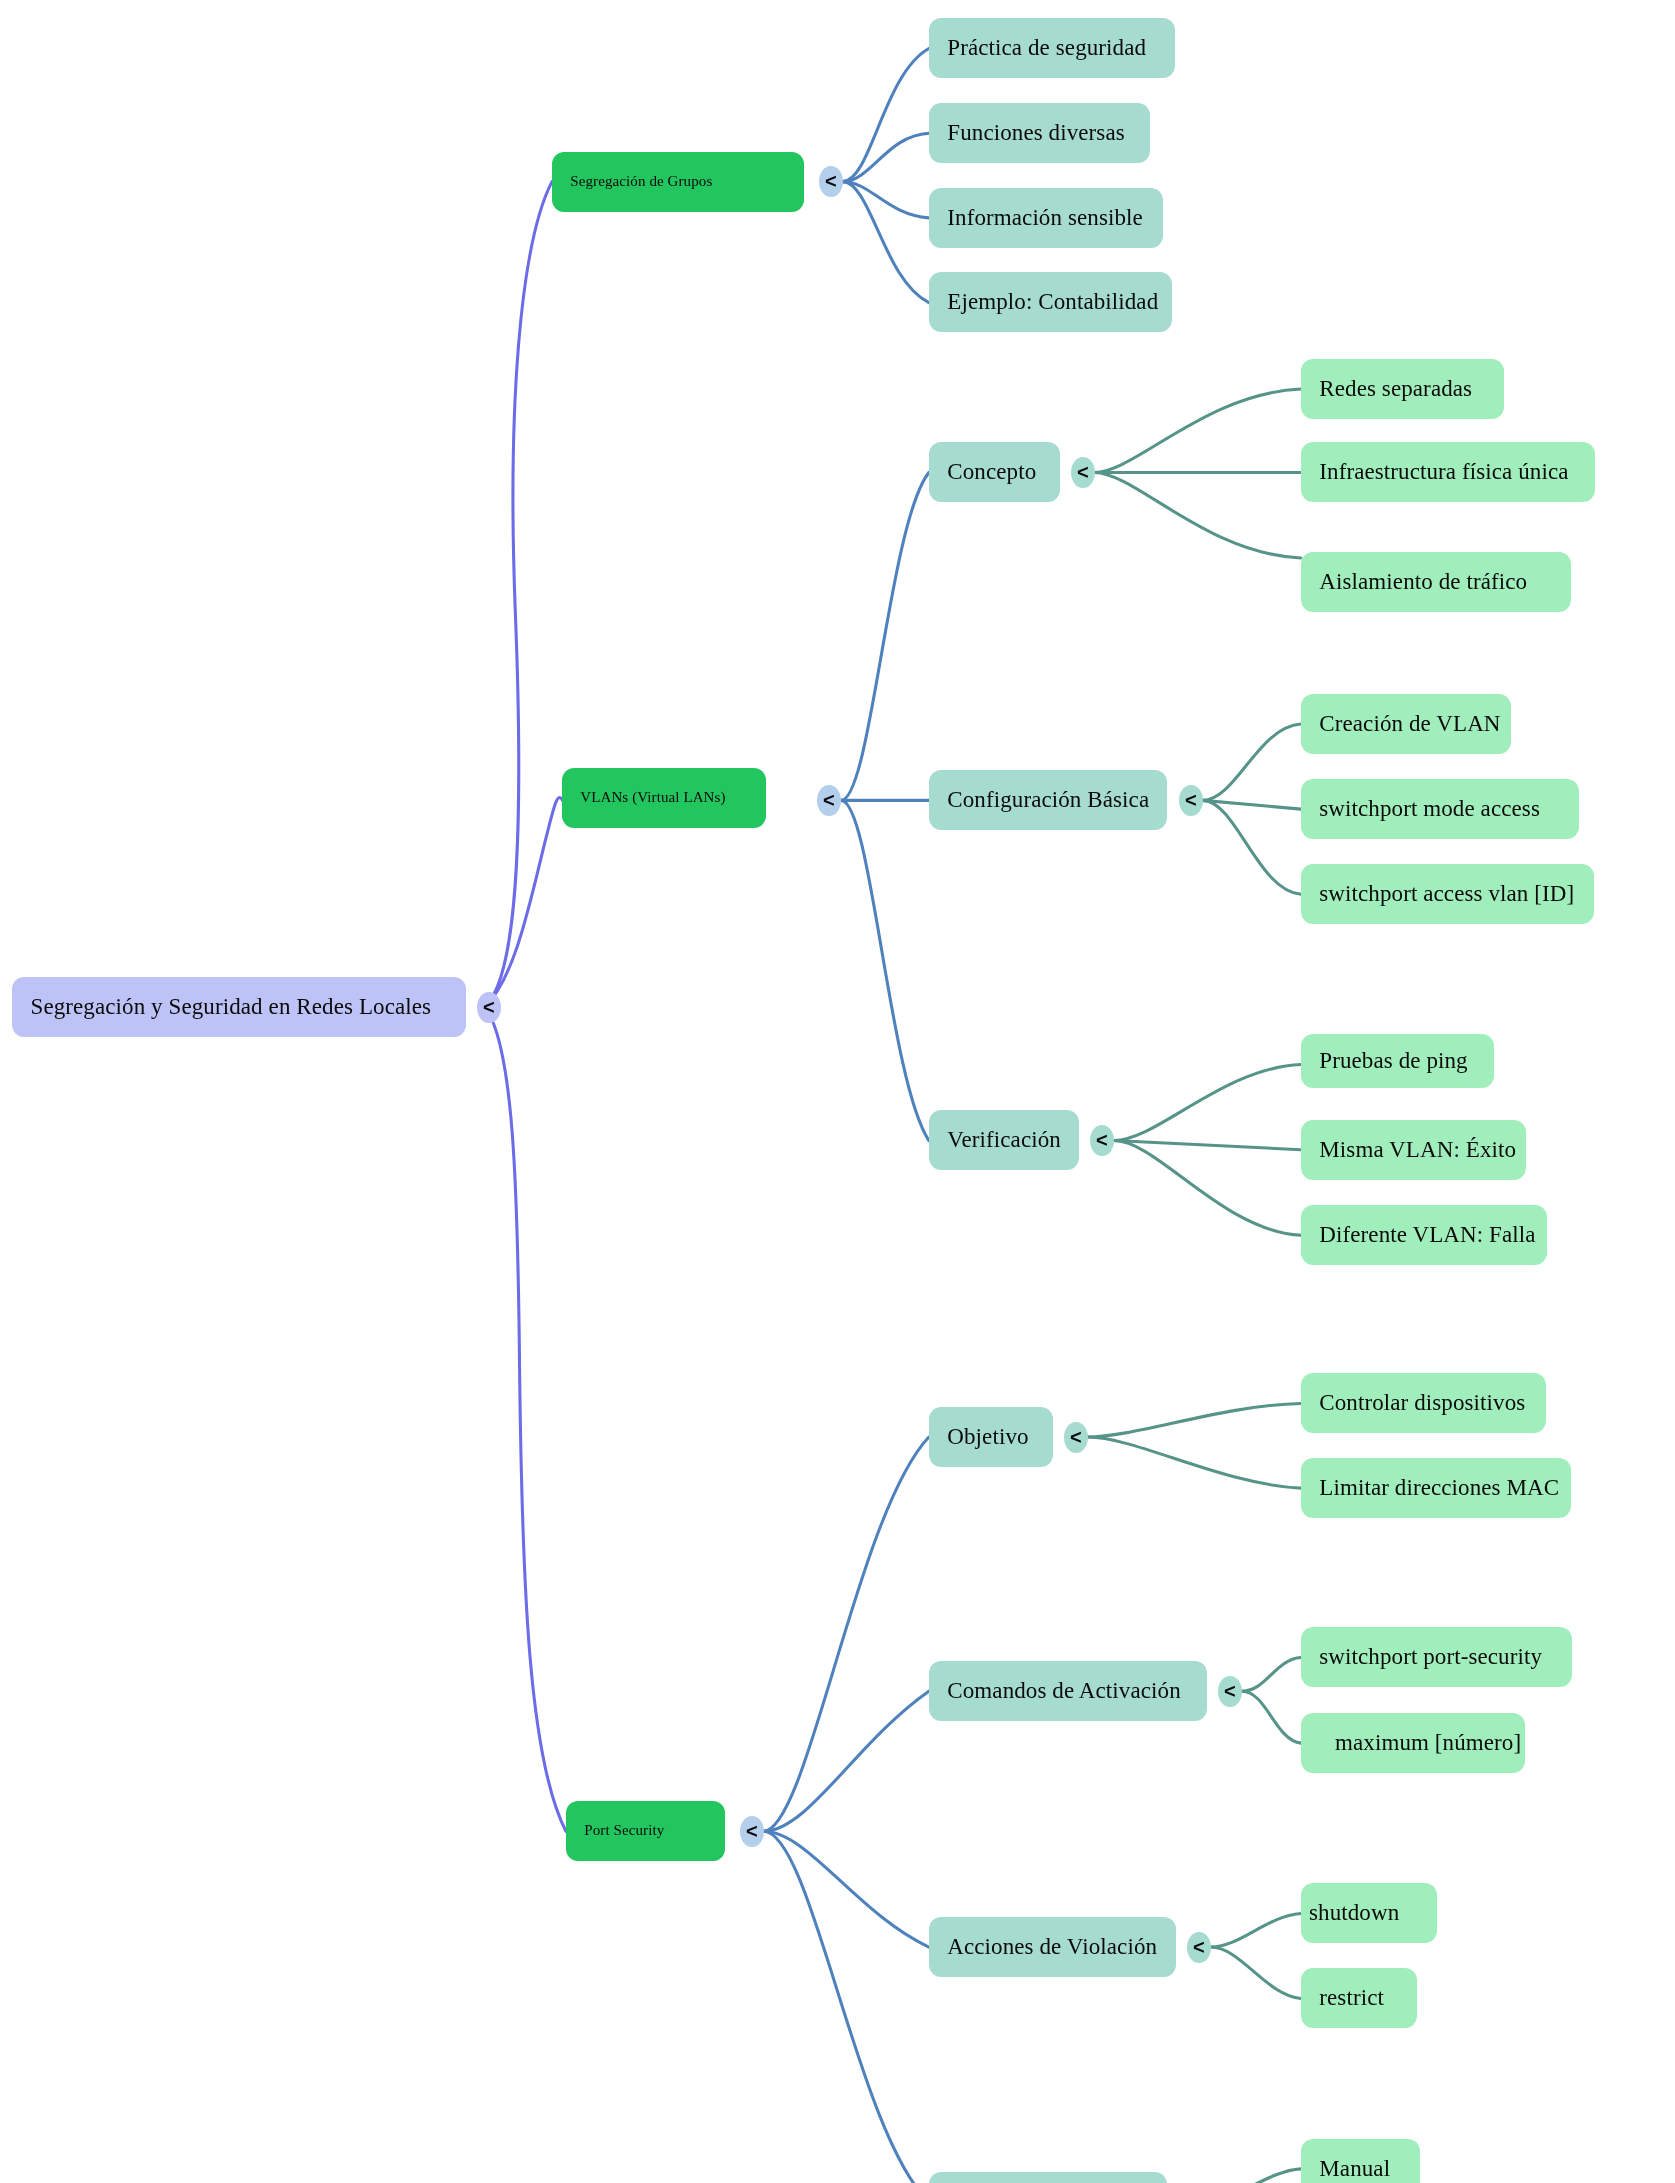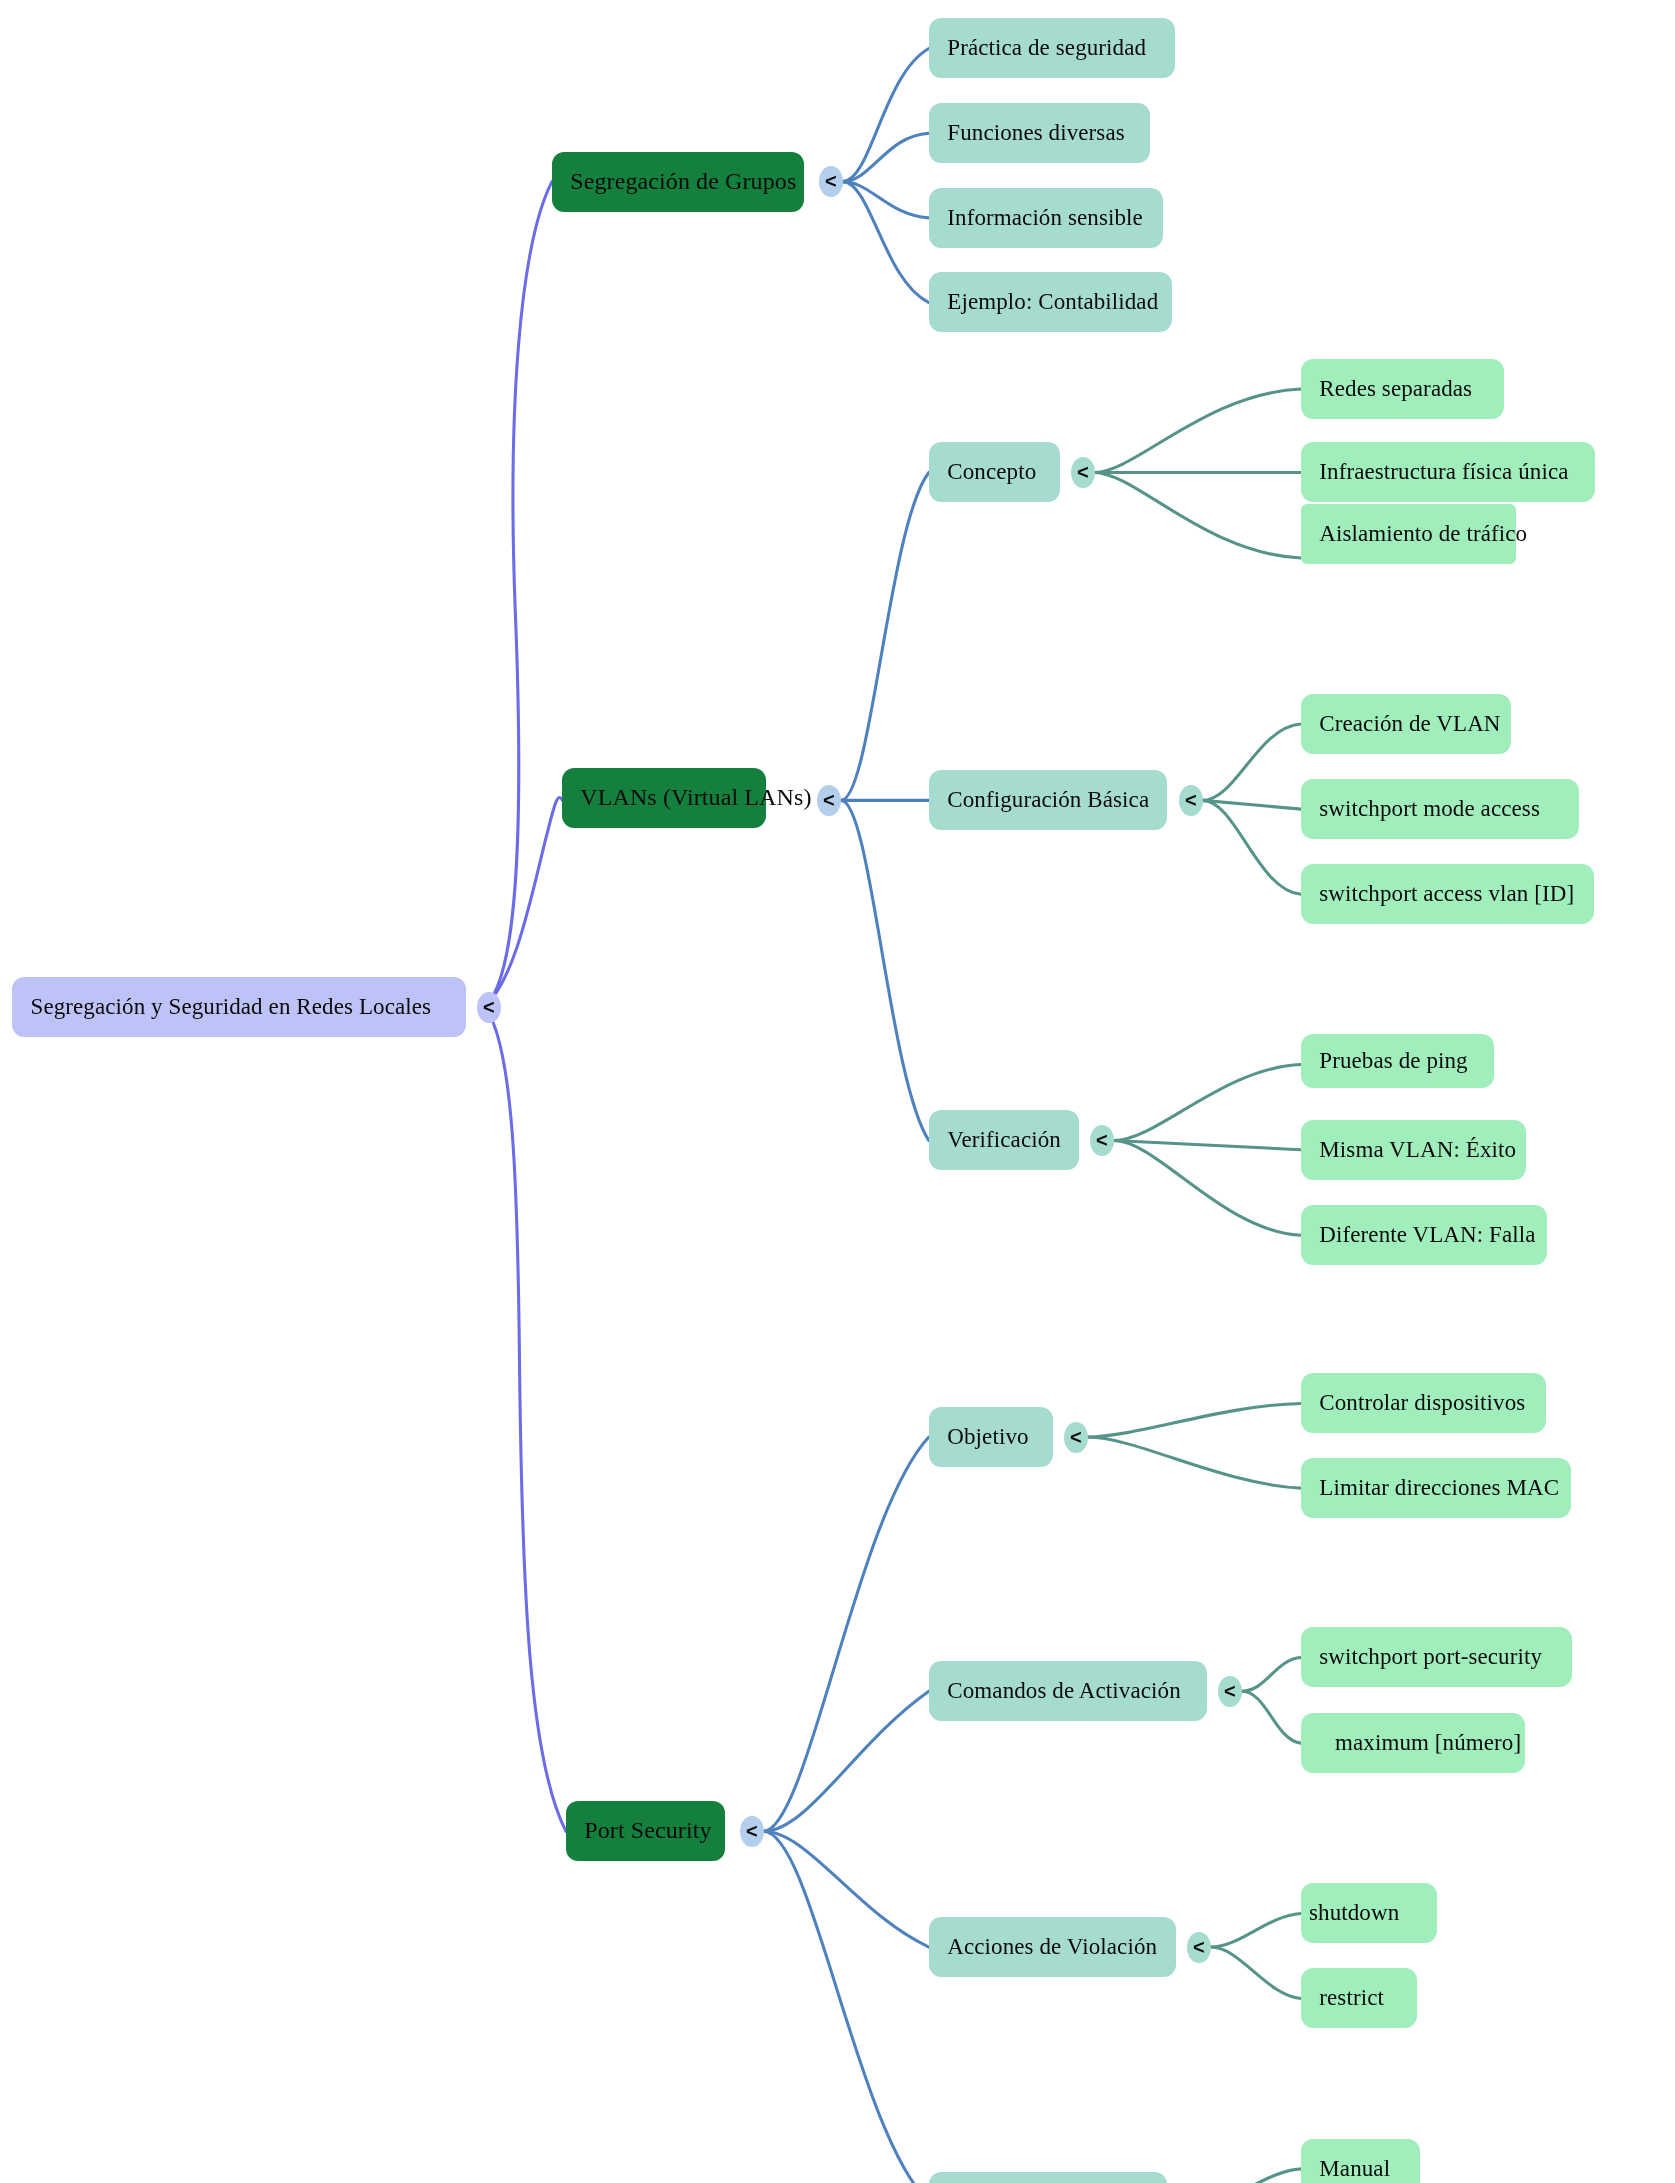--- a/index.html
+++ b/index.html
@@ -36,22 +36,22 @@
     color: #0b0b0b;
     line-height: 1.05;
     white-space: nowrap;
     letter-spacing: 0.1px;
   }
   .node-root {
     background: #bdc2f7;
     font-size: 23px;
   }
   .node-l1 {
-    background: #15803d;
-    font-size: 24px;
+    background: #22c55e;
+    font-size: 15px;
   }
   .node-l2 {
     background: #a6dbd0;
     font-size: 23px;
   }
   .node-l3 {
     background: #a0eebb;
     font-size: 23px;
   }
   .toggle {
@@ -117,21 +117,21 @@
       <div class="node node-root" style="left: 12.2px; top: 977px; width: 454px; height: 60px;">Segregación y Seguridad en Redes Locales</div>
       <div class="node node-l1" style="left: 552px; top: 152px; width: 252px; height: 60px;">Segregación de Grupos</div>
       <div class="node node-l2" style="left: 929px; top: 18.3px; width: 246px; height: 60px;">Práctica de seguridad</div>
       <div class="node node-l2" style="left: 929px; top: 103px; width: 221px; height: 60px;">Funciones diversas</div>
       <div class="node node-l2" style="left: 929px; top: 188px; width: 234px; height: 60px;">Información sensible</div>
       <div class="node node-l2" style="left: 929px; top: 272px; width: 243px; height: 60px;">Ejemplo: Contabilidad</div>
       <div class="node node-l1" style="left: 562px; top: 768px; width: 204px; height: 60px;">VLANs (Virtual LANs)</div>
       <div class="node node-l2" style="left: 929px; top: 442px; width: 131px; height: 60px;">Concepto</div>
       <div class="node node-l3" style="left: 1301px; top: 359px; width: 203px; height: 60px;">Redes separadas</div>
       <div class="node node-l3" style="left: 1301px; top: 442px; width: 294px; height: 60px;">Infraestructura física única</div>
-      <div class="node node-l3" style="left: 1301px; top: 504px; width: 215px; height: 60px; border-radius: 6px;">Aislamiento de tráfico</div>
+      <div class="node node-l3" style="left: 1301px; top: 552px; width: 270px; height: 60px;">Aislamiento de tráfico</div>
       <div class="node node-l2" style="left: 929px; top: 770px; width: 238px; height: 60px;">Configuración Básica</div>
       <div class="node node-l3" style="left: 1301px; top: 694px; width: 210px; height: 60px;">Creación de VLAN</div>
       <div class="node node-l3" style="left: 1301px; top: 779px; width: 278px; height: 60px;">switchport mode access</div>
       <div class="node node-l3" style="left: 1301px; top: 864px; width: 293px; height: 60px;">switchport access vlan [ID]</div>
       <div class="node node-l2" style="left: 929px; top: 1110px; width: 150px; height: 60px;">Verificación</div>
       <div class="node node-l3" style="left: 1301px; top: 1034px; width: 193px; height: 54px;">Pruebas de ping</div>
       <div class="node node-l3" style="left: 1301px; top: 1120px; width: 225px; height: 60px;">Misma VLAN: Éxito</div>
       <div class="node node-l3" style="left: 1301px; top: 1205px; width: 246px; height: 60px;">Diferente VLAN: Falla</div>
       <div class="node node-l1" style="left: 566px; top: 1801px; width: 159px; height: 60px; border-radius: 12px;">Port Security</div>
       <div class="node node-l2" style="left: 929px; top: 1407px; width: 124px; height: 60px;">Objetivo</div>

